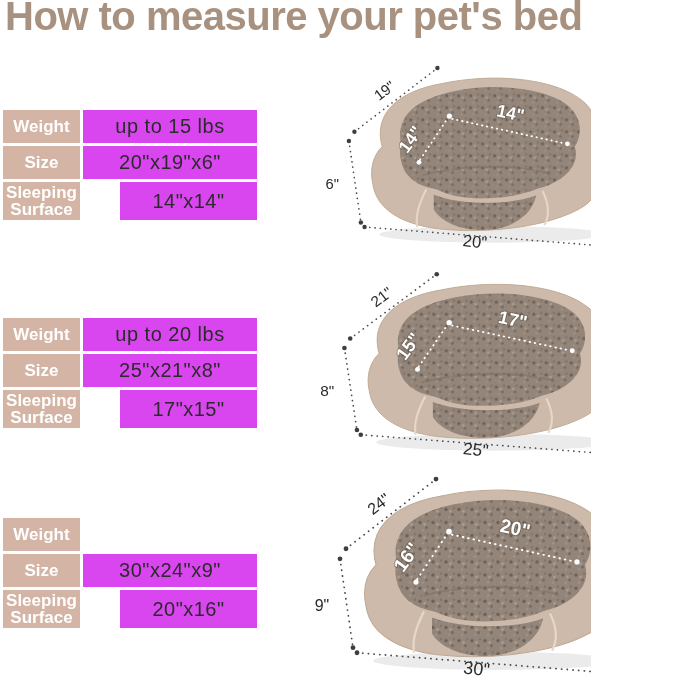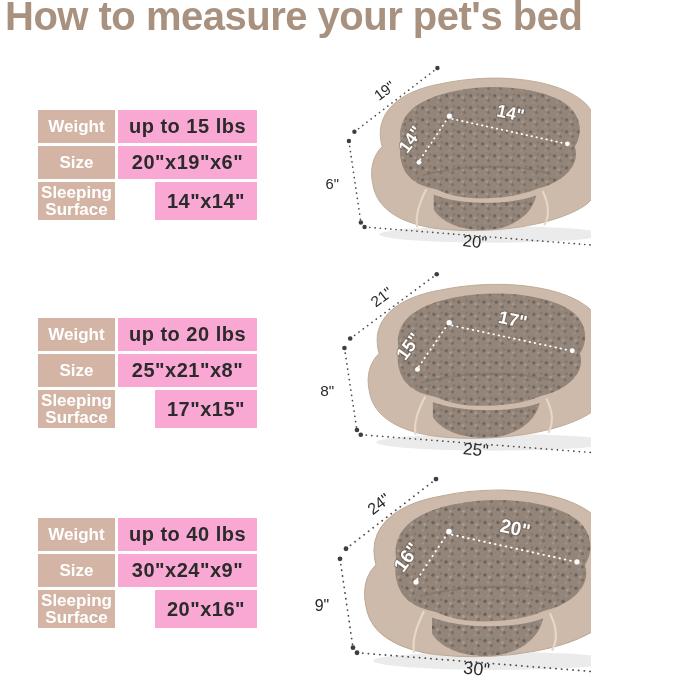--- a/index.html
+++ b/index.html
@@ -13,22 +13,22 @@
   #sec-l{top:460px;height:226px;}
 
   .spec-table{position:absolute;left:3px;width:254px;display:flex;flex-direction:column;gap:3px;}
   #sec-s .spec-table{top:64px;}
   #sec-m .spec-table{top:62px;}
   #sec-l .spec-table{top:58px;}
   .spec-row{display:flex;gap:3px;height:33px;}
   .spec-row.tall{height:38px;gap:40px;}
   .cell{display:flex;align-items:center;justify-content:center;}
   .cell.label{width:77px;background:#d4b5a5;color:#ffffff;font-weight:700;font-size:17px;
-              text-align:center;line-height:1.02;margin-left:35px;}
-  .cell.value{flex:1;background:#f9a8d4;color:#2b2b2b;font-weight:700;font-size:20px;
+              text-align:center;line-height:1.02;}
+  .cell.value{flex:1;background:#d946ef;color:#2b2b2b;font-weight:400;font-size:20px;
               letter-spacing:0.5px;}
 
   .bed-mount{position:absolute;}
   #bed-0{left:312px;top:10px;width:332px;height:196px;}
   #bed-1{left:306px;top:6px;width:346px;height:198px;}
   #bed-2{left:300px;top:6px;width:360px;height:214px;}
   .bed-mount svg{width:100%;height:100%;display:block;}
   .bed-mount text{font-family:"Liberation Sans",sans-serif;}
   .dim-label{font-size:16px;fill:#2a2a2a;}
   .dim-label.bottom{font-size:18px;}
@@ -179,21 +179,20 @@
           <text class="inner-label" transform="translate(214,68) rotate(12)" text-anchor="middle">17"</text>
         </svg>
       </div>
     <div class="badge" id="badge-m">M</div>
   </section>
 
   <section class="size-section" id="sec-l">
     <div class="spec-table">
       <div class="spec-row">
         <div class="cell label">Weight</div>
-        <div class="cell value">up to 40 lbs</div>
       </div>
       <div class="spec-row">
         <div class="cell label">Size</div>
         <div class="cell value">30"x24"x9"</div>
       </div>
       <div class="spec-row tall">
         <div class="cell label">Sleeping Surface</div>
         <div class="cell value">20"x16"</div>
       </div>
     </div>

